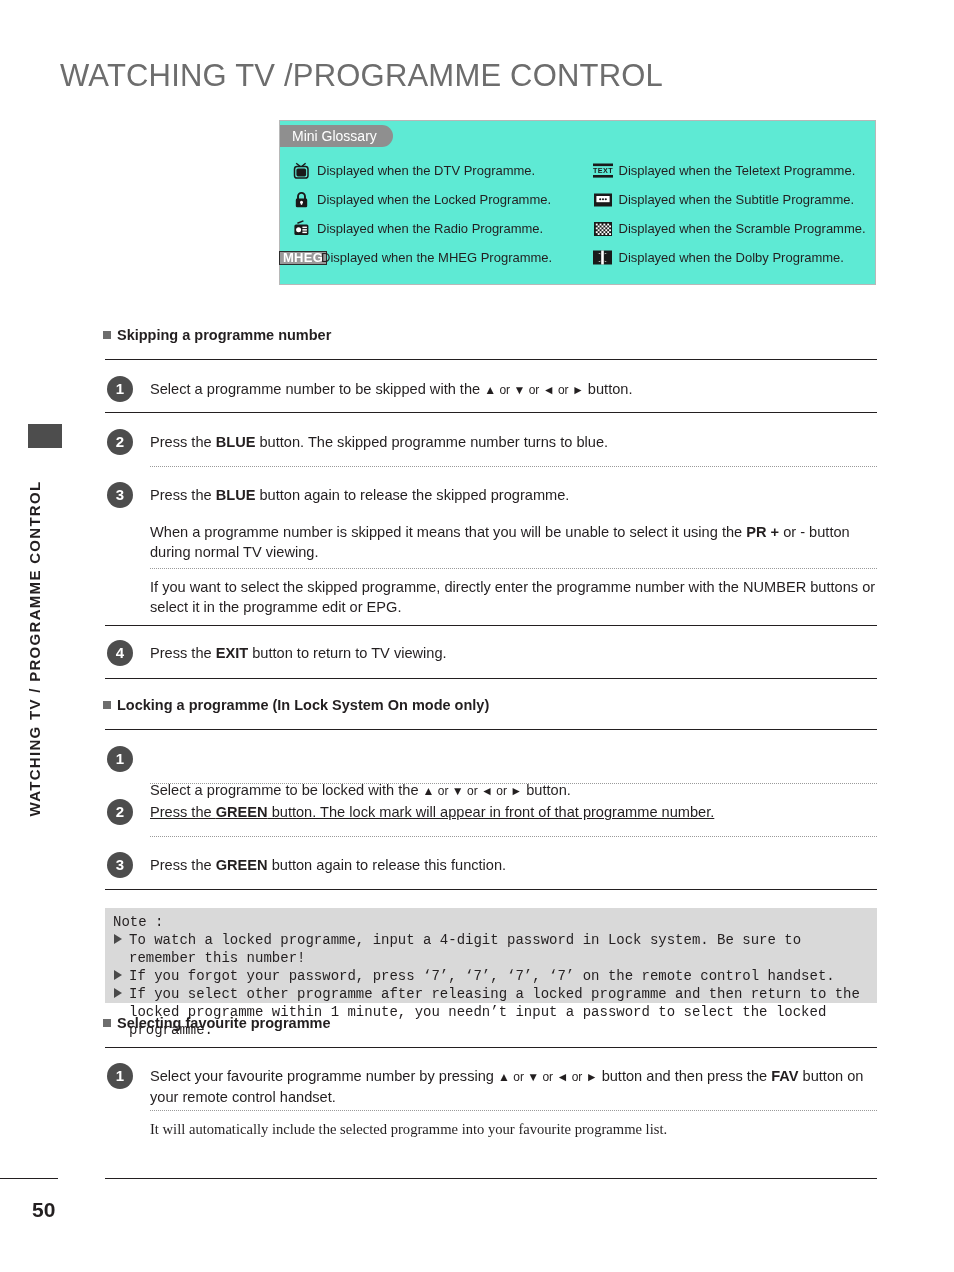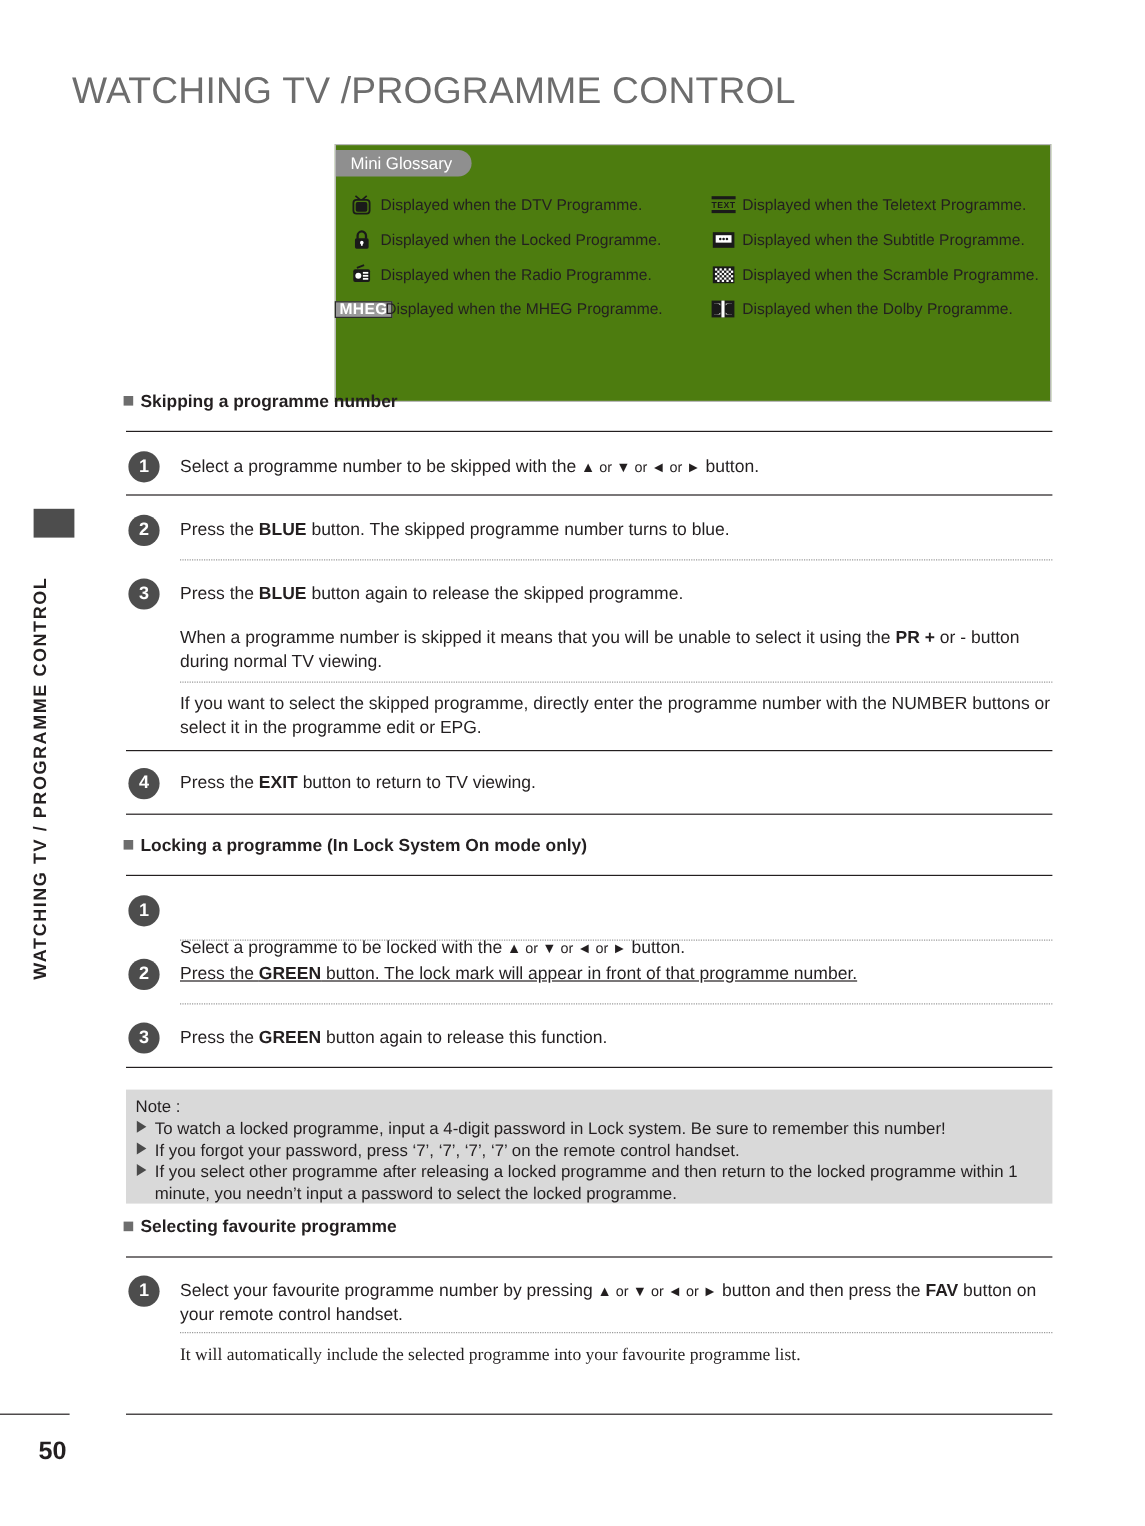--- a/index.html
+++ b/index.html
@@ -38,24 +38,24 @@
     font-size:15px;
     font-weight:bold;
     letter-spacing:1.3px;
     color:#231f20;
     white-space:nowrap;
   }
   
   .glossary{
     position:absolute;
     left:279px; top:120px;
-    width:597px; height:215px;
+    width:597px; height:165px;
     border:1px solid #b8b8b8;
     box-sizing:border-box;
-    background:#4d7c0f;
+    background:#5eead4;
   }
   .glossary-tab{
     position:absolute;
     left:0; top:4px;
     height:22px;
     padding:0 16px 0 12px;
     background:#8f8f8f;
     border-radius:0 12px 12px 0;
     color:#ffffff;
     font-size:14px;
@@ -156,20 +156,21 @@
   .orx{ font-size:12px; }
 
   
   .note{
     position:absolute;
     left:105px; top:908px;
     width:772px; height:95px;
     background:#d9d9d9;
     box-sizing:border-box;
     padding:6px 8px 0 8px;
+    font-family:Liberation Mono, monospace;
   }
   .note-title{
     font-size:14px;
     color:#231f20;
     margin-bottom:1px;
   }
   .note-item{
     font-size:14px;
     line-height:18px;
     color:#231f20;

